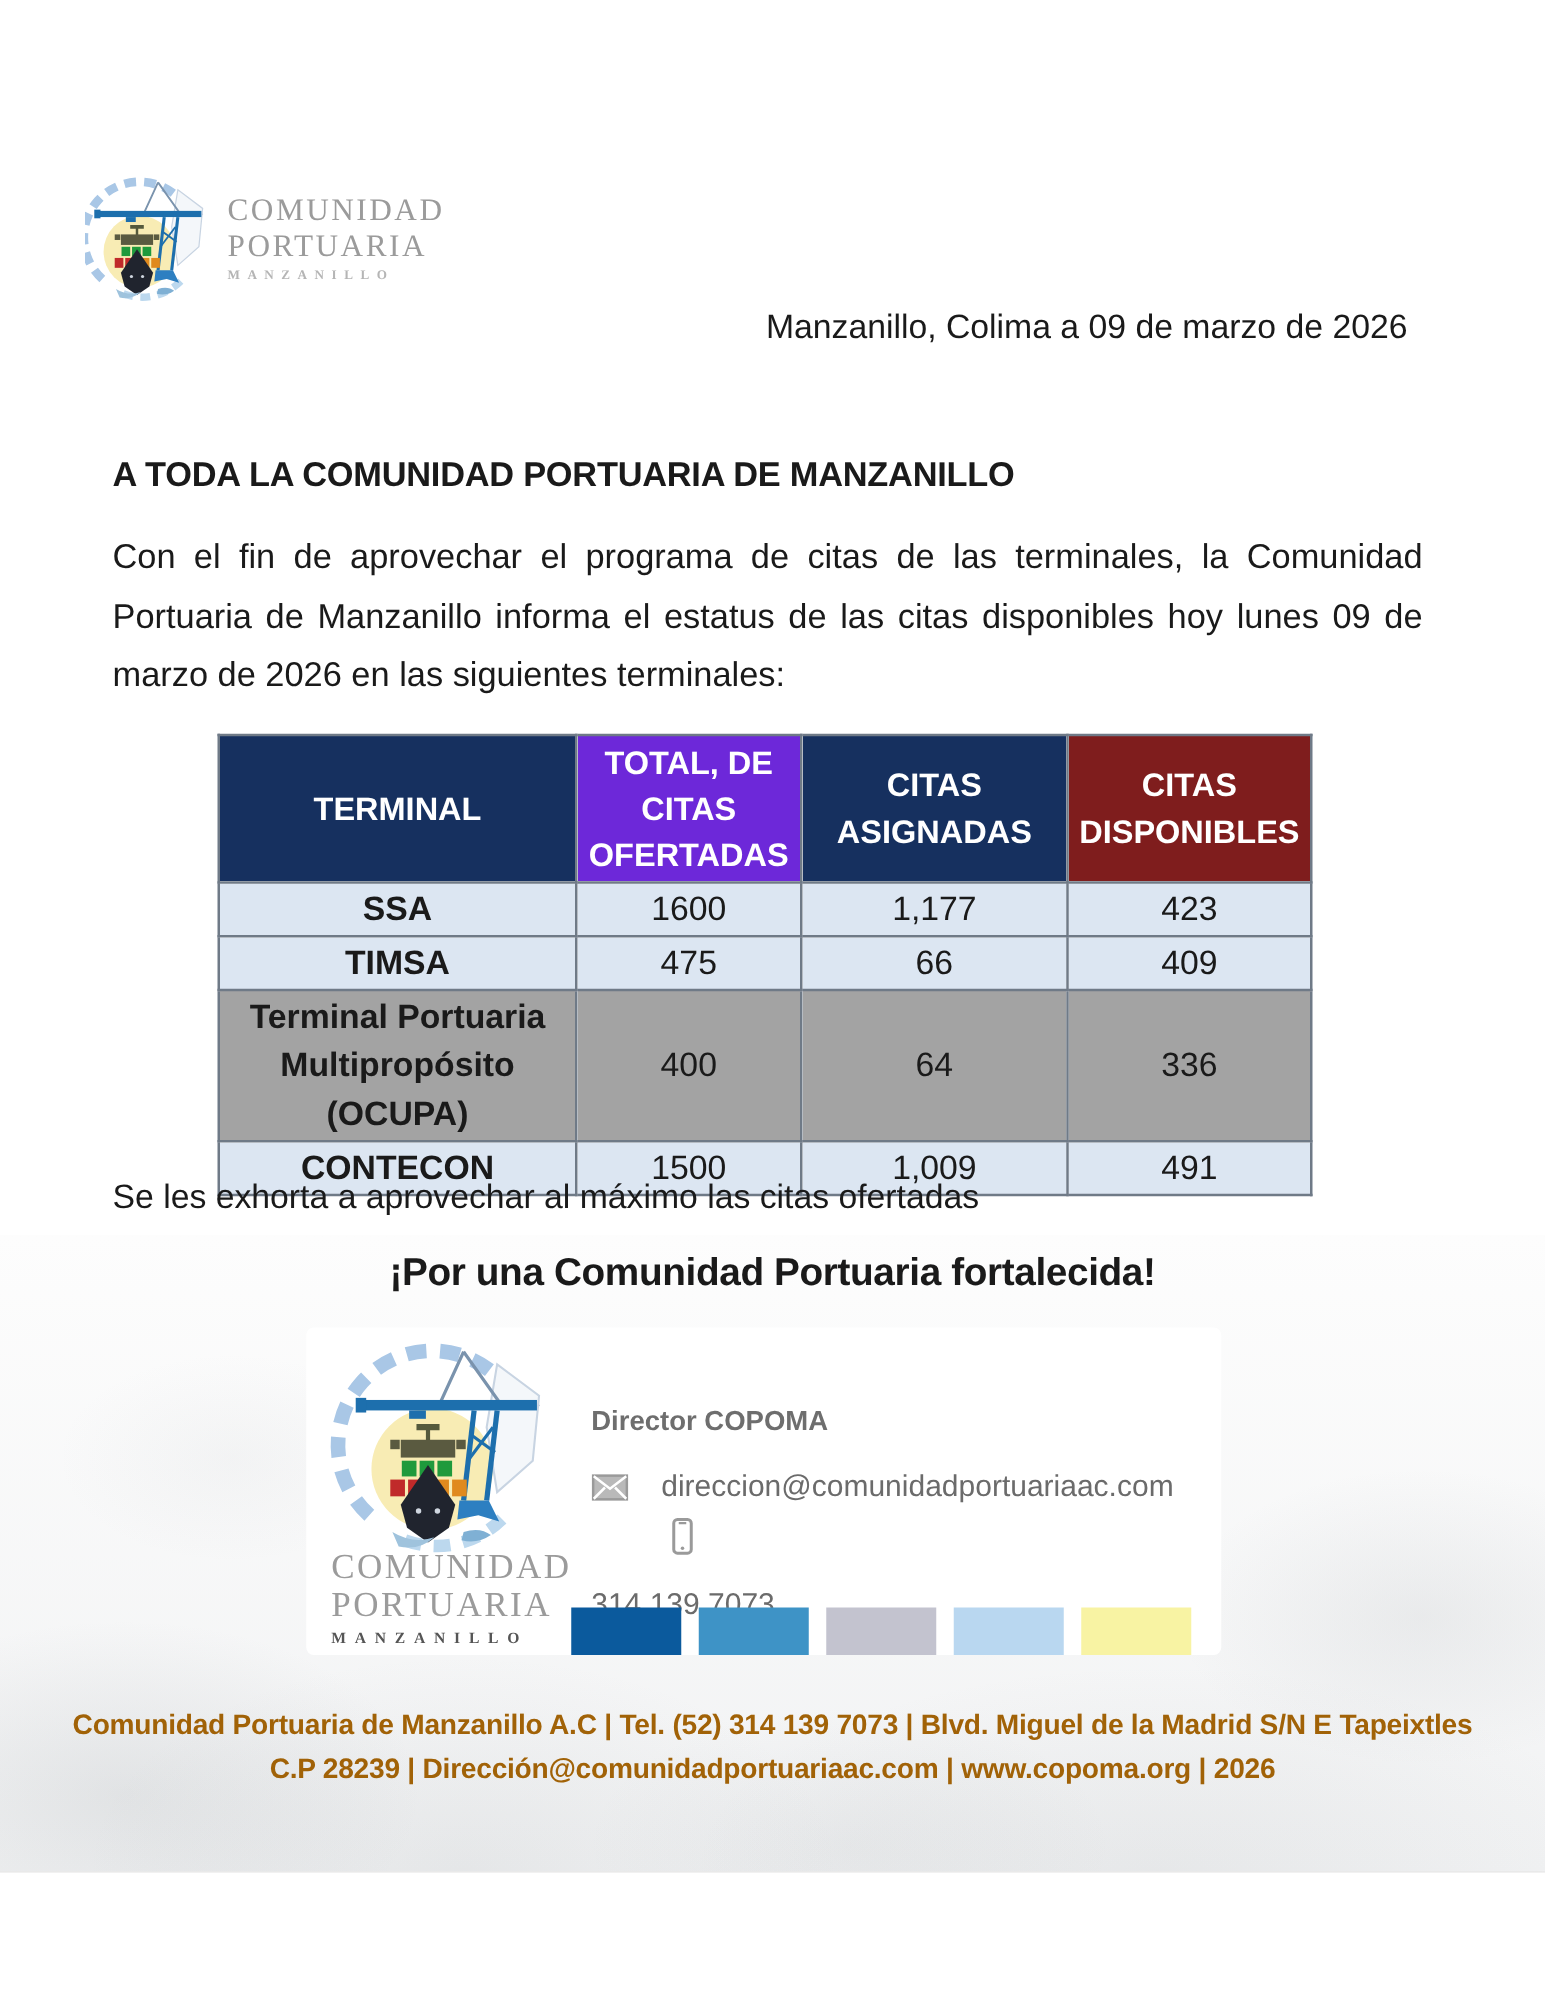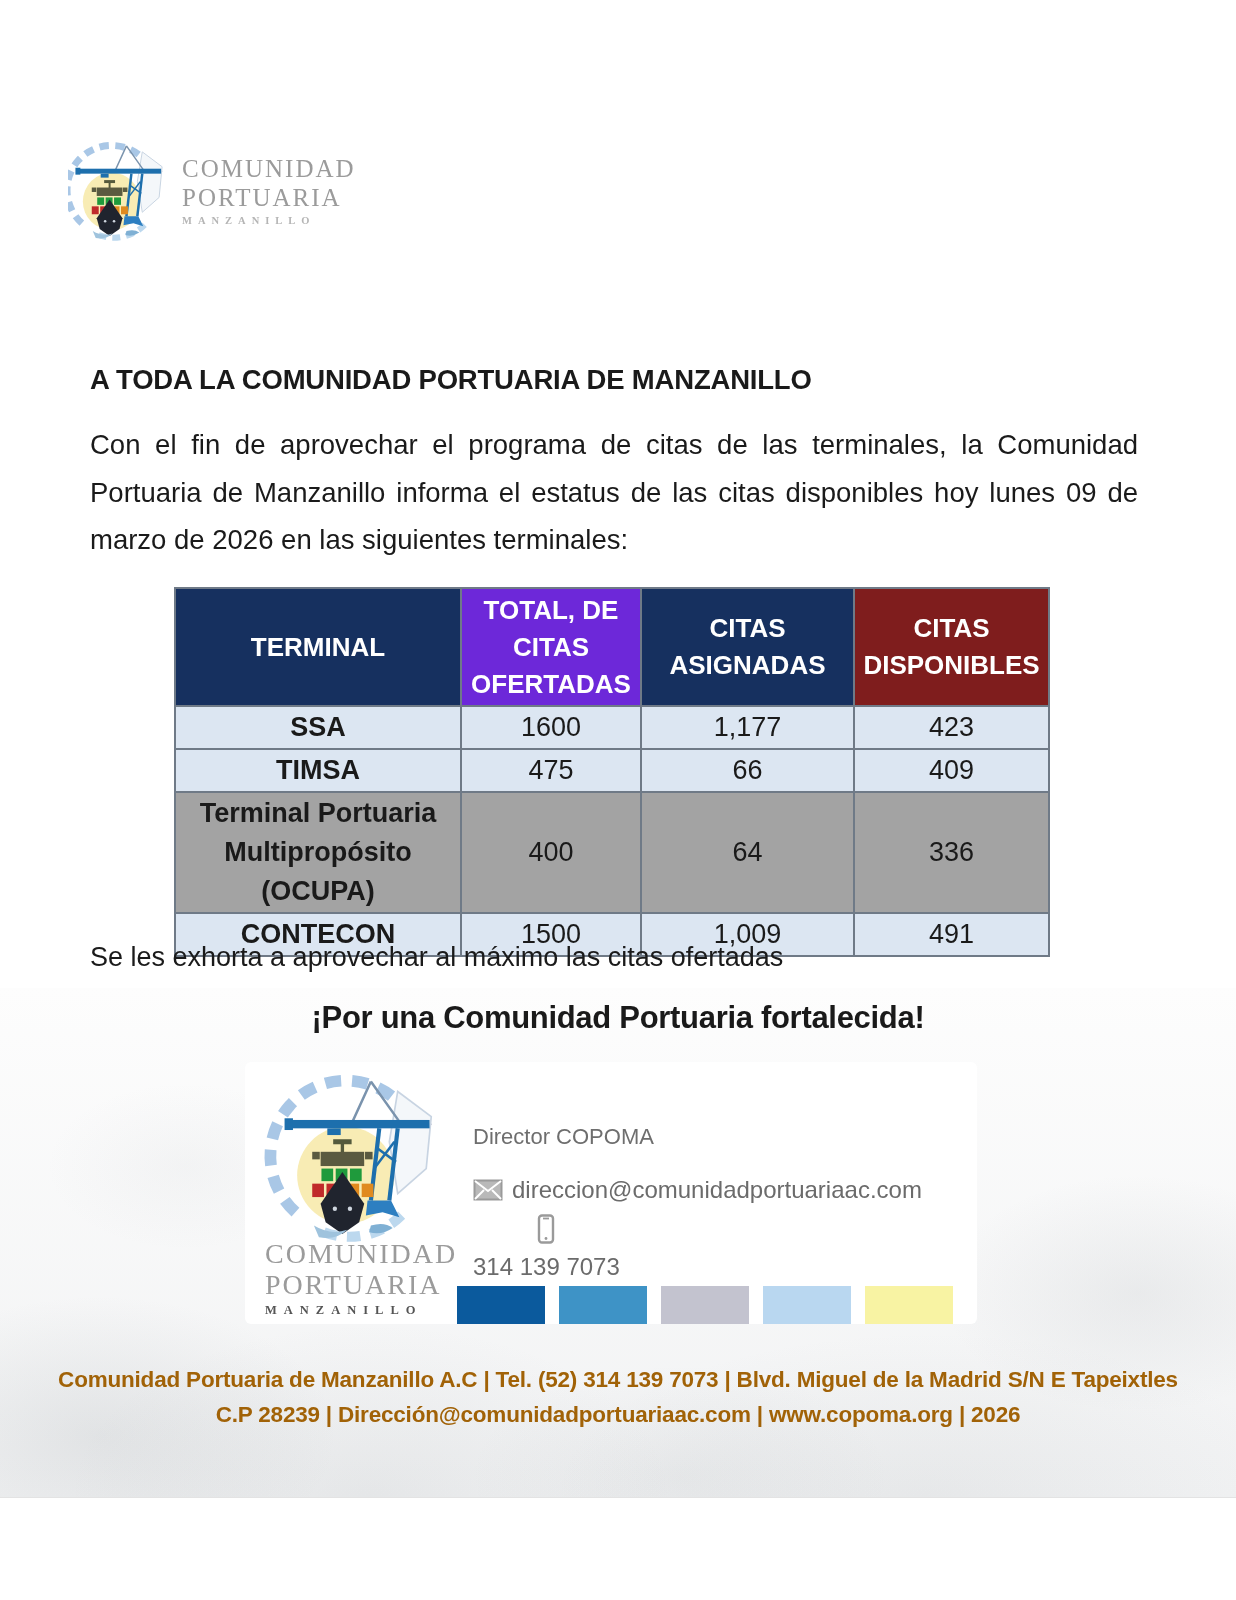--- a/index.html
+++ b/index.html
@@ -40,22 +40,22 @@
       linear-gradient(#fdfdfd, #f1f2f3);
     border-bottom:1px solid #e3e3e3;
   }
   
   .card{position:absolute;left:245px;top:1062px;width:732px;height:262px;background:#ffffff;border-radius:6px;}
   .card .logo-big{position:absolute;left:12px;top:6px;width:206px;height:176px;}
   .card .wm-big{position:absolute;left:20px;top:176px;font-family:"Liberation Serif","DejaVu Serif",serif;color:#9b9b9b;}
   .card .wm-big .wm1,.card .wm-big .wm2{font-size:28px;letter-spacing:2px;line-height:31px;}
   .card .wm-big .wm3{font-size:12.5px;font-weight:bold;letter-spacing:7px;color:#555;margin-top:3px;}
   .sig-name{position:absolute;left:228px;top:26px;font-size:27px;font-weight:bold;}
-  .sig-title{position:absolute;left:228px;top:62px;font-size:22px;color:#6e6e6e;}
-  .contact{position:absolute;left:228px;display:flex;align-items:center;gap:9px;color:#6b6b6b;font-size:24px;}
+  .sig-title{position:absolute;left:228px;top:62px;font-size:22px;color:#6e6e6e;font-weight:bold;}
+  .contact{position:absolute;left:228px;display:flex;align-items:center;gap:26px;color:#6b6b6b;font-size:24px;}
   .contact.email{top:114px;}
   .contact.phone{top:152px;flex-direction:column;}
   .contact svg{flex:0 0 auto;}
   .swatches{position:absolute;left:212px;top:224px;display:flex;gap:14px;}
   .swatch{width:88px;height:38px;}
   
   .footer{position:absolute;left:0;top:1362px;width:100%;text-align:center;
     font-size:22.5px;font-weight:bold;color:#a16207;line-height:35px;letter-spacing:-0.2px;}
   .sprite{position:absolute;width:0;height:0;overflow:hidden;}
 </style>
@@ -104,20 +104,21 @@
     <svg>
         <use href="#port-logo"></use>
       </svg>
     <div class="wordmark">
       <div class="wm1">COMUNIDAD</div>
       <div class="wm2">PORTUARIA</div>
       <div class="wm3">MANZANILLO</div>
     </div>
   </div>
 
+  <div class="date-line">Manzanillo, Colima a 09 de marzo de 2026</div>
 
   <div class="heading">A TODA LA COMUNIDAD PORTUARIA DE MANZANILLO</div>
   <div class="intro">Con el fin de aprovechar el programa de citas de las terminales, la Comunidad Portuaria de Manzanillo informa el estatus de las citas disponibles hoy lunes 09 de marzo de 2026 en las siguientes terminales:</div>
 
   <table class="tbl">
     <colgroup>
         <col class="c-term">
         <col class="c-tot">
         <col class="c-asig">
         <col class="c-disp">

